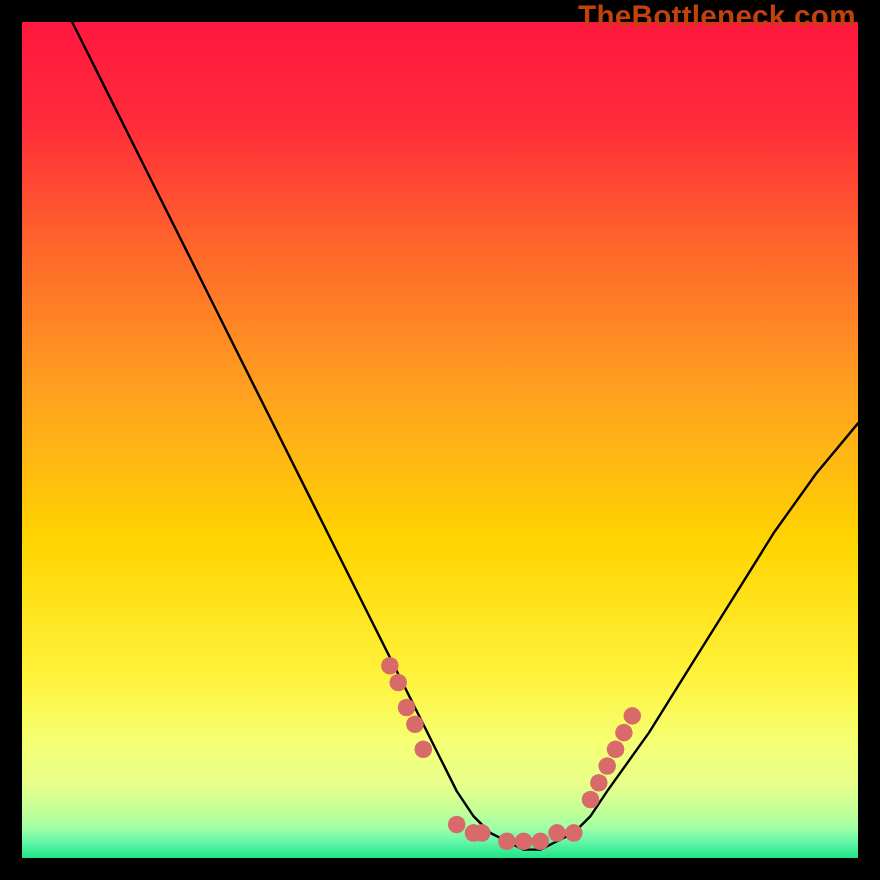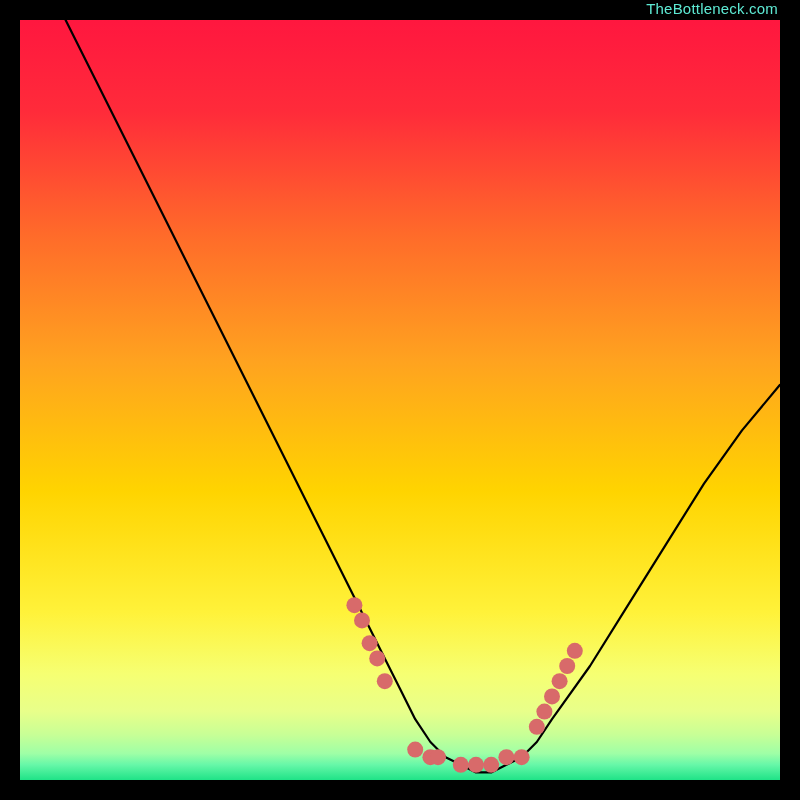--- a/index.html
+++ b/index.html
@@ -23,23 +23,23 @@
     left: 0;
     top: 0;
     width: 760px;
     height: 760px;
   }
   .watermark {
     position: absolute;
     top: 0px;
     right: 22px;
     font-family: Arial, Helvetica, sans-serif;
-    font-size: 15px;
-    font-weight: 400;
-    color: #5eead4;
+    font-size: 27px;
+    font-weight: 700;
+    color: #c2410c;
     letter-spacing: 0.2px;
   }
 </style>
 </head>
 <body>
 
 <div class="frame">
   <svg class="plot" viewBox="0 0 760 760">
     <defs>
       <linearGradient id="bg-grad" x1="0" y1="0" x2="0" y2="1">

